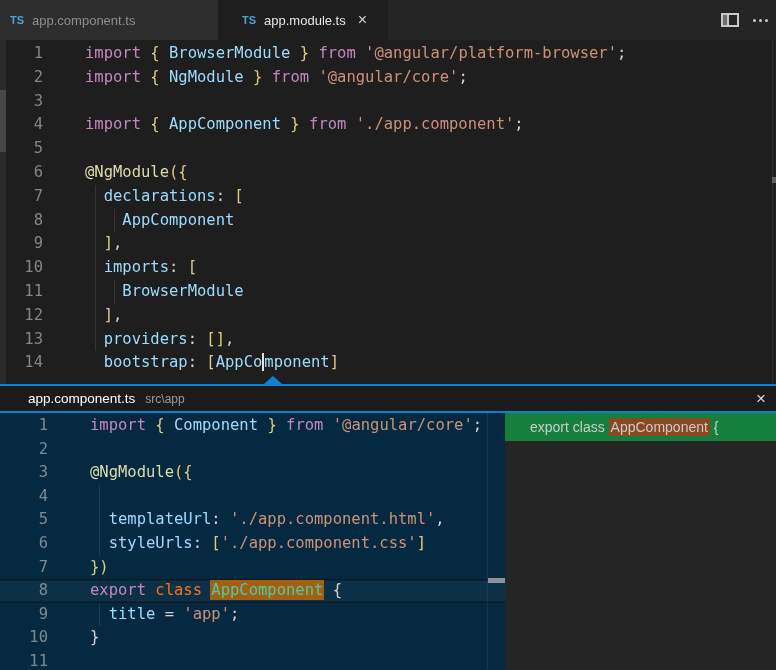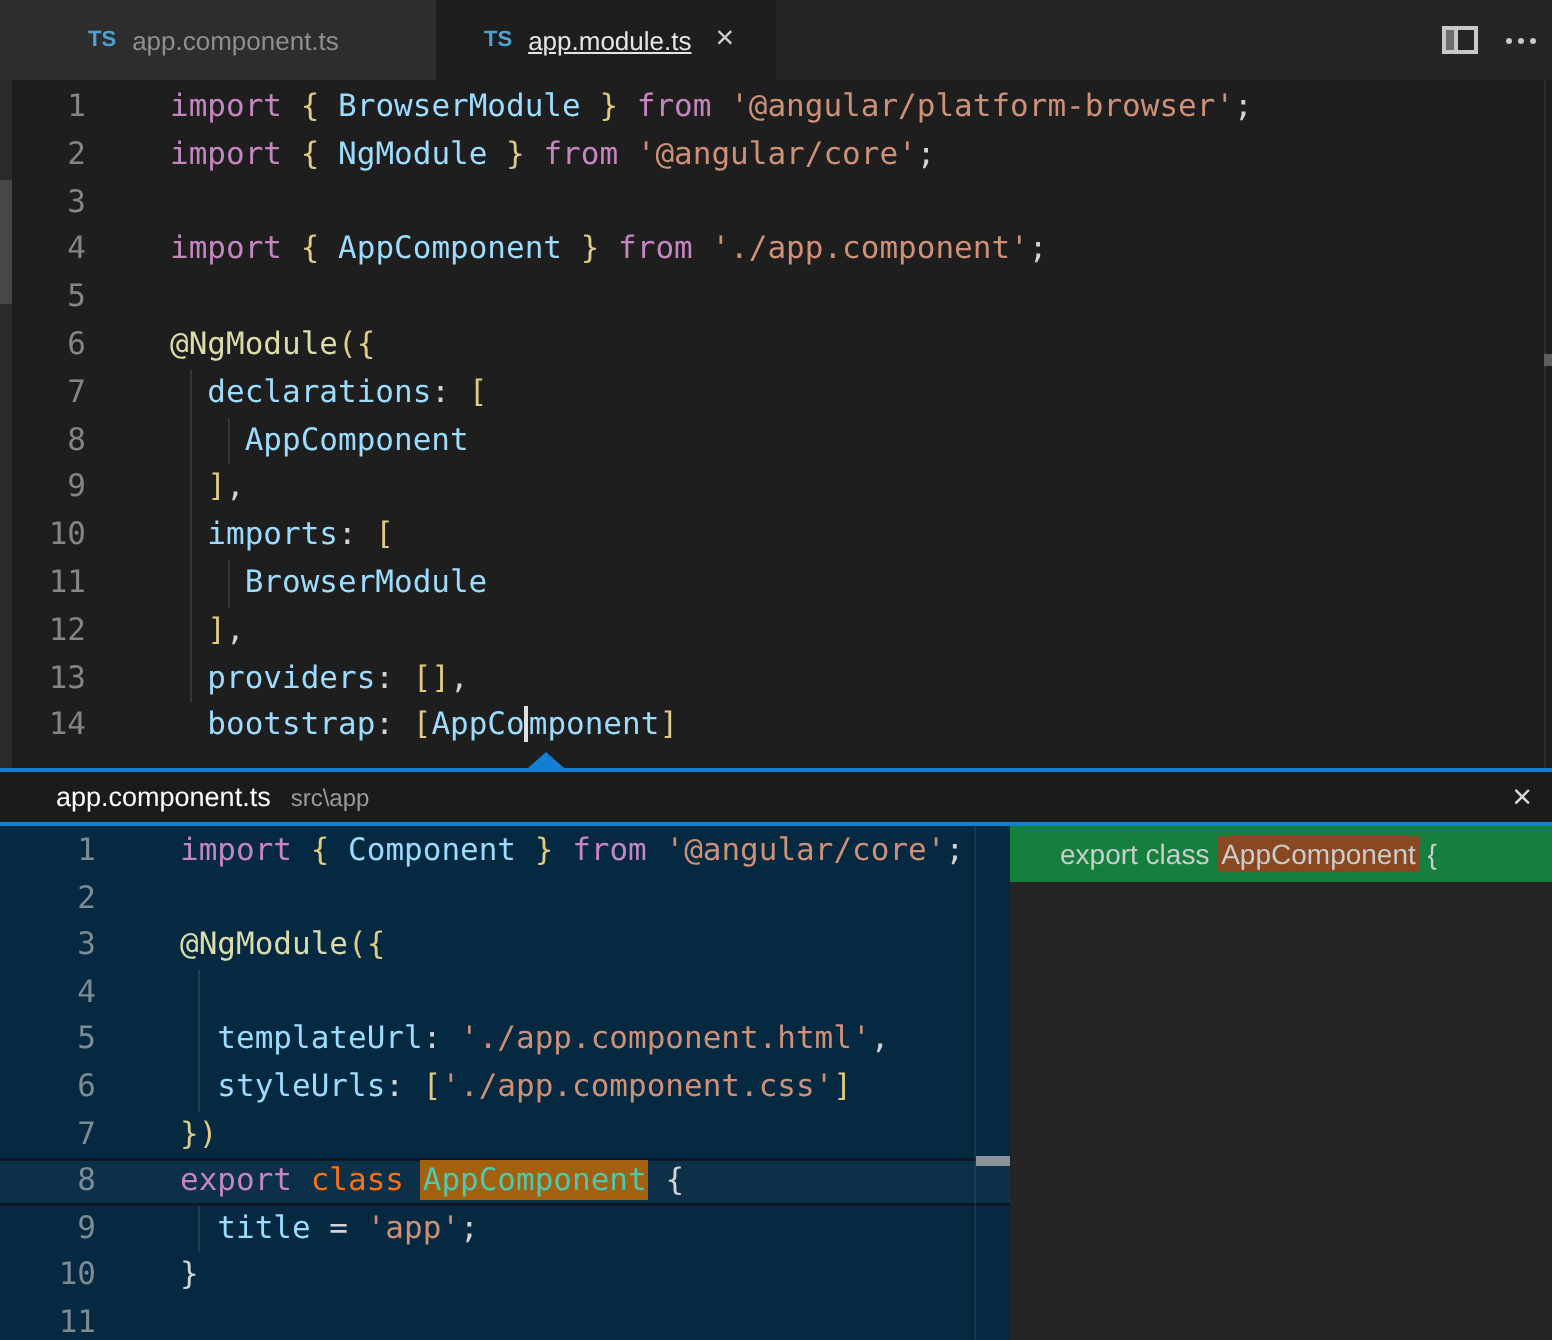--- a/index.html
+++ b/index.html
@@ -5,27 +5,27 @@
   * { margin:0; padding:0; box-sizing:border-box; }
   html,body { background:#1e1e1e; }
   #app {
     position:relative; width:776px; height:670px; overflow:hidden;
     background:#1e1e1e;
     font-family:"Liberation Sans", sans-serif;
   }
 
   
   .tabbar { position:absolute; top:0; left:0; width:776px; height:40px; background:#252526; display:flex; }
-  .tab { display:flex; align-items:center; height:40px; padding:0 14px 0 44px; cursor:pointer; }
+  .tab { display:flex; align-items:center; height:40px; padding:0 14px 0 10px; cursor:pointer; }
   .tab.inactive { background:#2d2d2d; width:218px; }
   .tab.active   { background:#1e1e1e; width:170px; padding-left:24px; }
   .ts-icon { color:#4ea1d3; font-size:11px; font-weight:bold; margin-right:8px; letter-spacing:0; }
   .tab-label { font-size:13px; white-space:nowrap; }
   .tab.inactive .tab-label { color:#8f8f8f; }
-  .tab.active   .tab-label { color:#e6e6e6;text-decoration:underline; }
+  .tab.active   .tab-label { color:#e6e6e6; }
   .tab-close { color:#d0d0d0; font-size:16px; margin-left:12px; line-height:1; }
   .tab-actions { position:absolute; top:0; right:8px; height:40px; display:flex; align-items:center; gap:14px; }
   .split-icon { width:18px; height:14px; border:2px solid #c8c8c8; position:relative; }
   .split-icon::before { content:""; position:absolute; left:4px; top:0; bottom:0; width:2px; background:#c8c8c8; }
   .split-icon::after  { content:""; position:absolute; left:0; top:0; bottom:0; width:4px; background:rgba(200,200,200,0.45); }
   .more-icon { display:flex; gap:3px; }
   .more-icon i { width:3px; height:3px; border-radius:50%; background:#c8c8c8; }
 
   
   .code-area { position:relative; }

